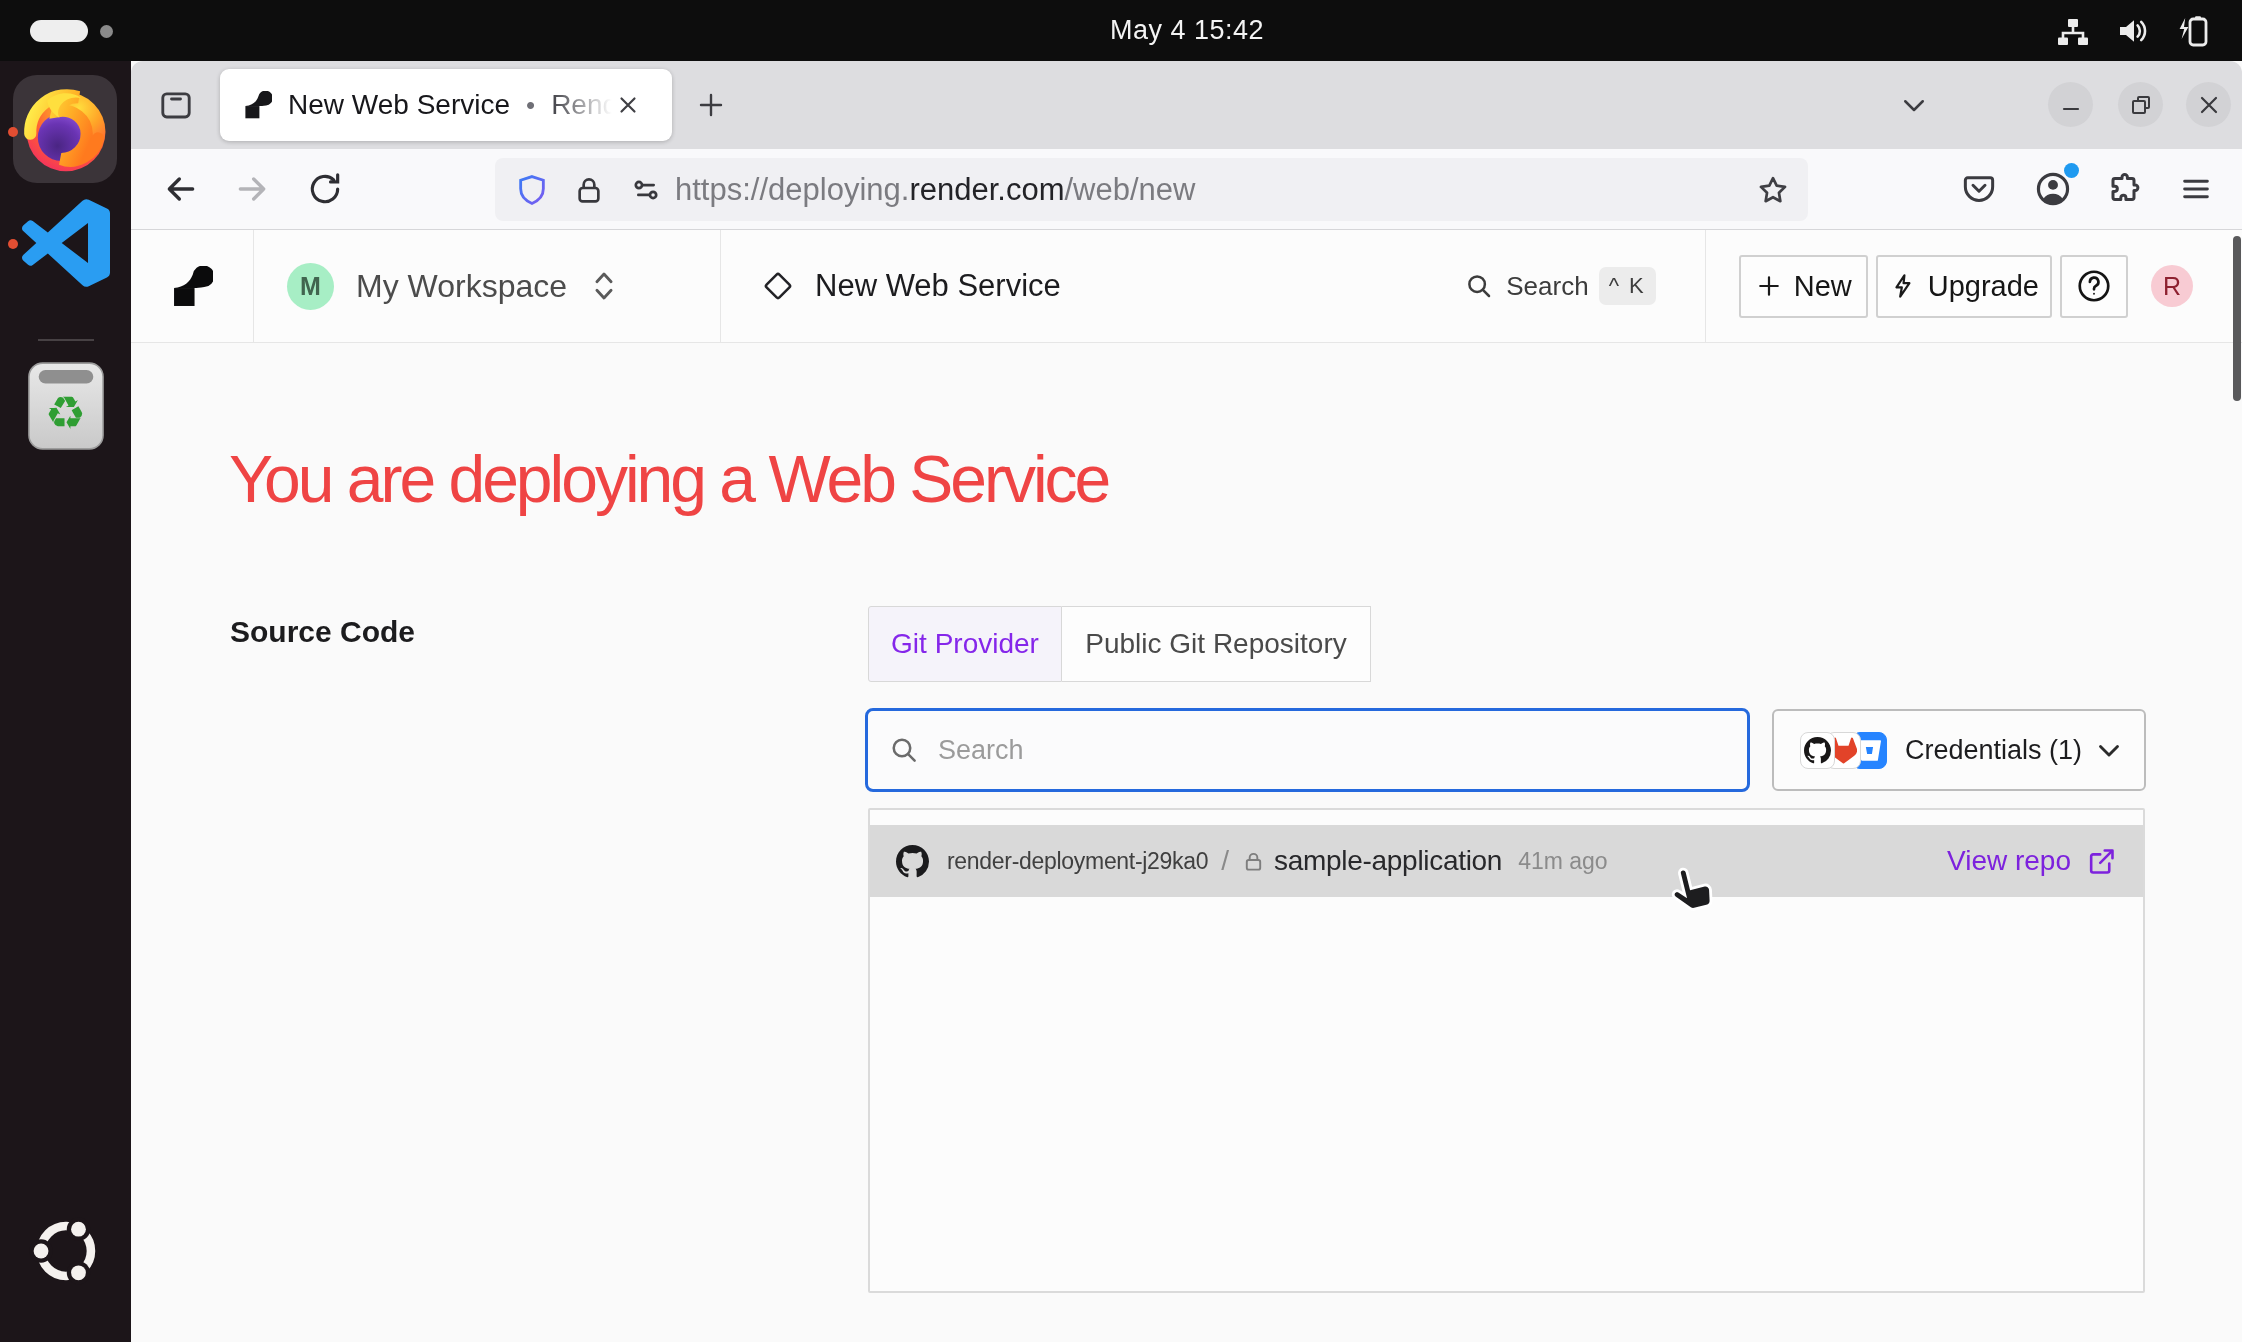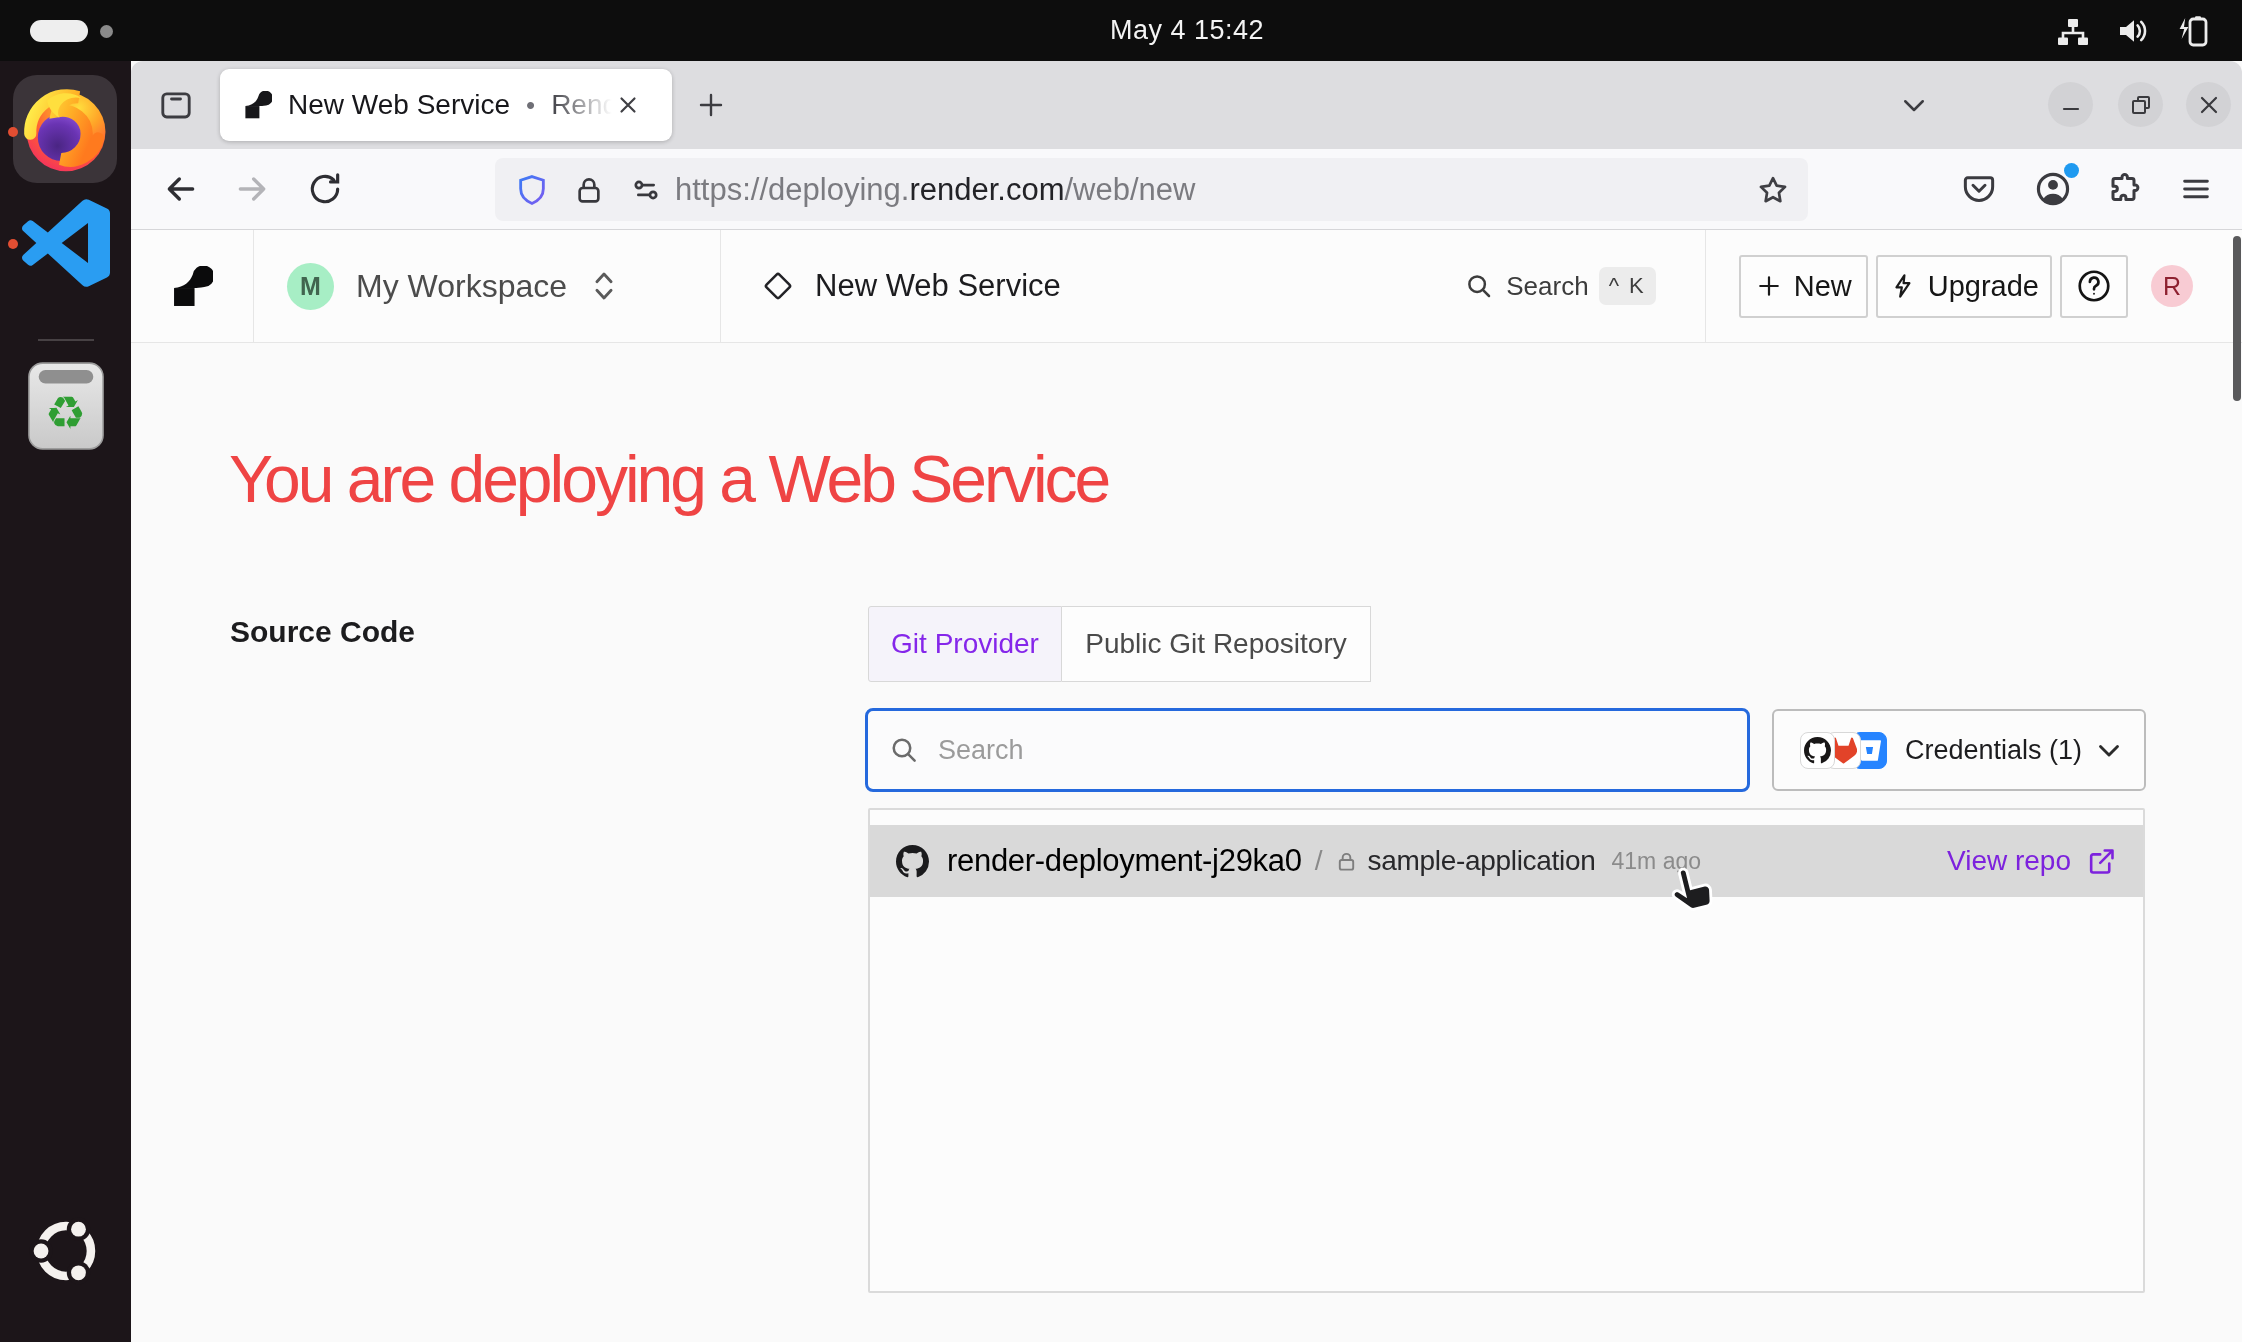--- a/index.html
+++ b/index.html
@@ -100,21 +100,21 @@
   #cred-select { left:1641px; top:479px; width:374px; height:82px; background:#fcfcfc; border:2px solid #bcbcbc; border-radius:6px;
                  display:flex; align-items:center; padding:0 18px 0 26px; }
   .cred-badge { width:35px; height:37px; border-radius:8px; border:1px solid #d8d8d8; background:#fff;
                 display:flex; align-items:center; justify-content:center; position:relative; flex:none; }
   .cred-badge + .cred-badge { margin-left:-9px; }
   #cred-label { font-size:27px; color:#1d1d1f; margin-left:18px; margin-right:auto; white-space:nowrap; }
 
   #repo-panel { left:737px; top:578px; width:1277px; height:485px; background:#fcfcfc; border:2px solid #dadada; border-radius:2px; }
   #repo-row { position:absolute; left:0px; top:15px; width:1273px; height:72px; background:#d9d9d9;
               display:flex; align-items:center; padding:0 26px 0 26px; }
-  #repo-org { font-size:31px; color:#000000; margin-left:18px; letter-spacing:-0.3px; }
+  #repo-org { font-size:23px; color:#404040; margin-left:18px; letter-spacing:-0.3px; }
   #repo-sep { font-size:28px; color:#8a8a8a; margin:0 13px; }
   #repo-name { font-size:28px; color:#28282b; margin-left:9px; letter-spacing:-0.3px; }
   #repo-time { font-size:23px; color:#8b8b8b; margin-left:16px; }
   #repo-action { margin-left:auto; display:flex; align-items:center; gap:15px; font-size:28px; color:#7d22dd; }
 
   #cursor { left:1538px; top:635px; }
 </style>
 </head>
 <body>
 

